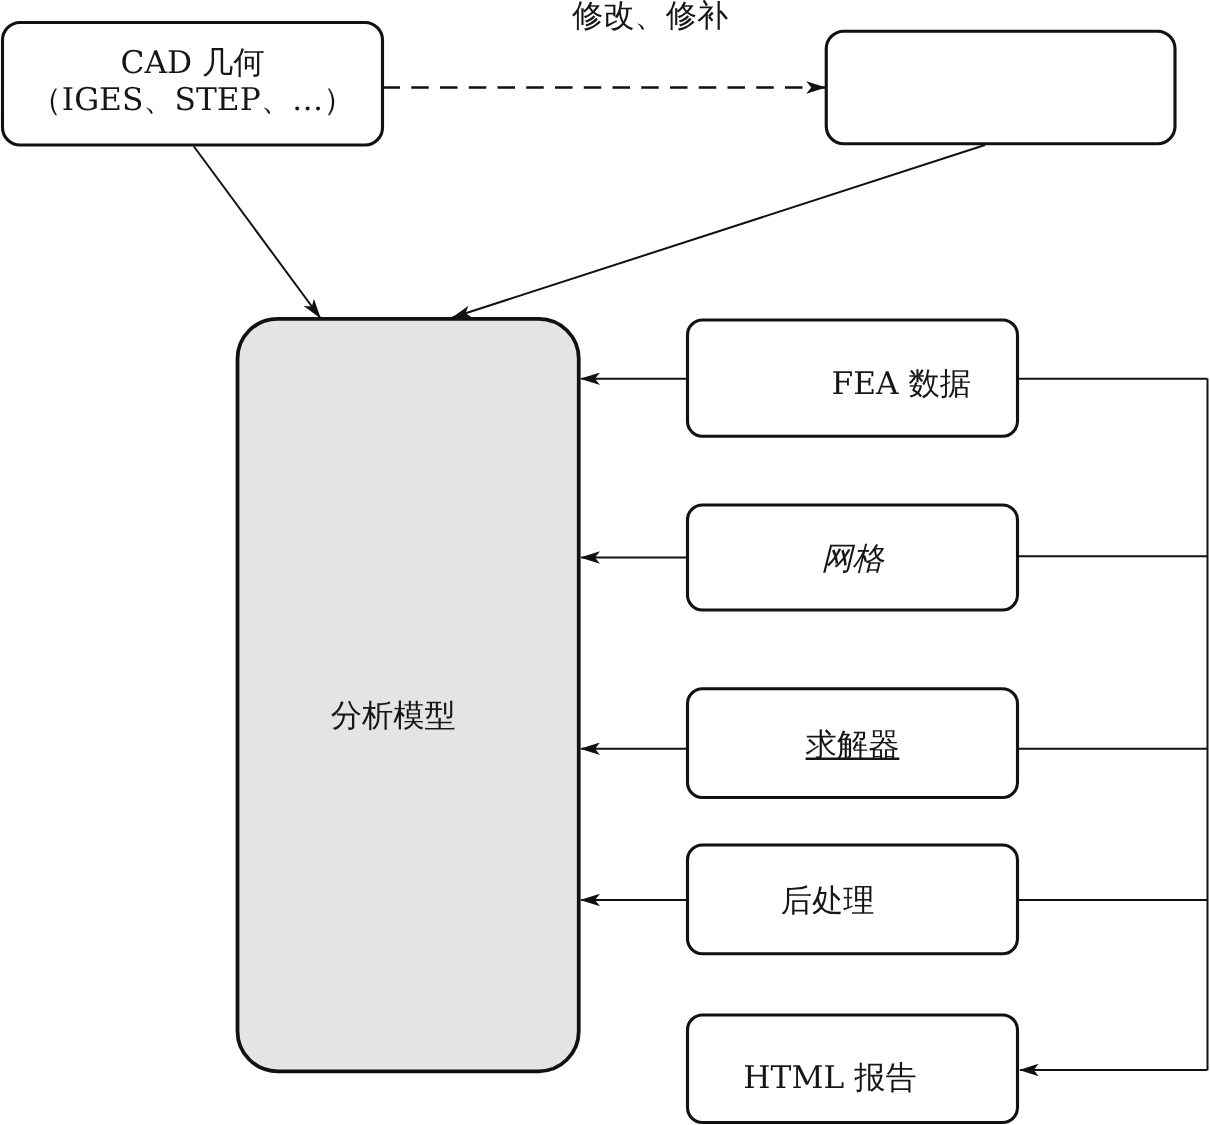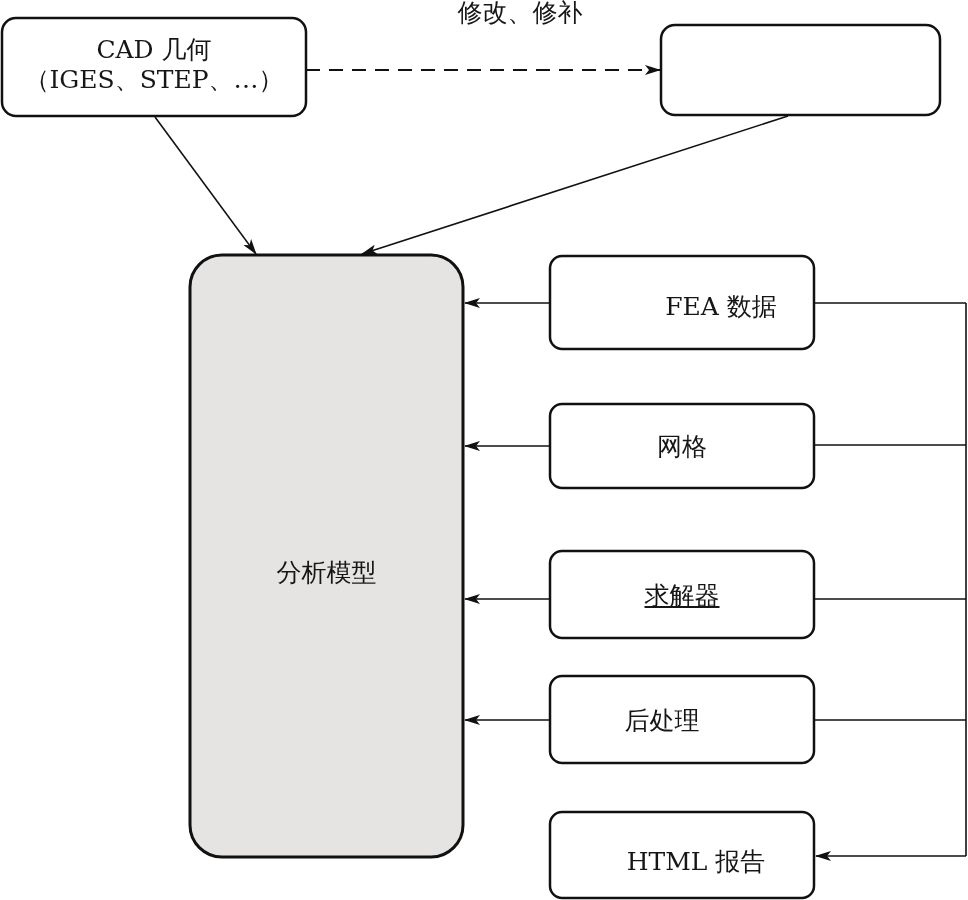--- a/index.html
+++ b/index.html
@@ -48,19 +48,19 @@
 <div class="lbl" style="left:440px; top:-2px; width:160px;">修改、修补</div>
 
 <div class="lbl" style="left:2px; top:35px; width:304px;">
   <div>CAD 几何</div>
   <div>（IGES、STEP、…）</div>
 </div>
 
 <div class="lbl" style="left:661px; top:41px; width:279px;">
 </div>
 
-<div class="lbl" style="left:190px; top:558px; width:273px;">分析模型</div>
+<div class="lbl" style="left:178px; top:558px; width:273px;">分析模型</div>
 
 <div class="lbl" style="left:550px; top:292px; width:264px;margin-left:39px;">FEA 数据</div>
-<div class="lbl" style="left:550px; top:432px; width:264px;">网格</div>
+<div class="lbl" style="left:550px; top:432px; width:264px;font-style:italic;">网格</div>
 <div class="lbl" style="left:550px; top:581px; width:264px;text-decoration:underline;">求解器</div>
 <div class="lbl" style="left:550px; top:706px; width:224px;">后处理</div>
-<div class="lbl" style="left:582px; top:847px; width:228px;">HTML 报告</div>
+<div class="lbl" style="left:550px; top:847px; width:228px;">HTML 报告</div>
 
 </body></html>

